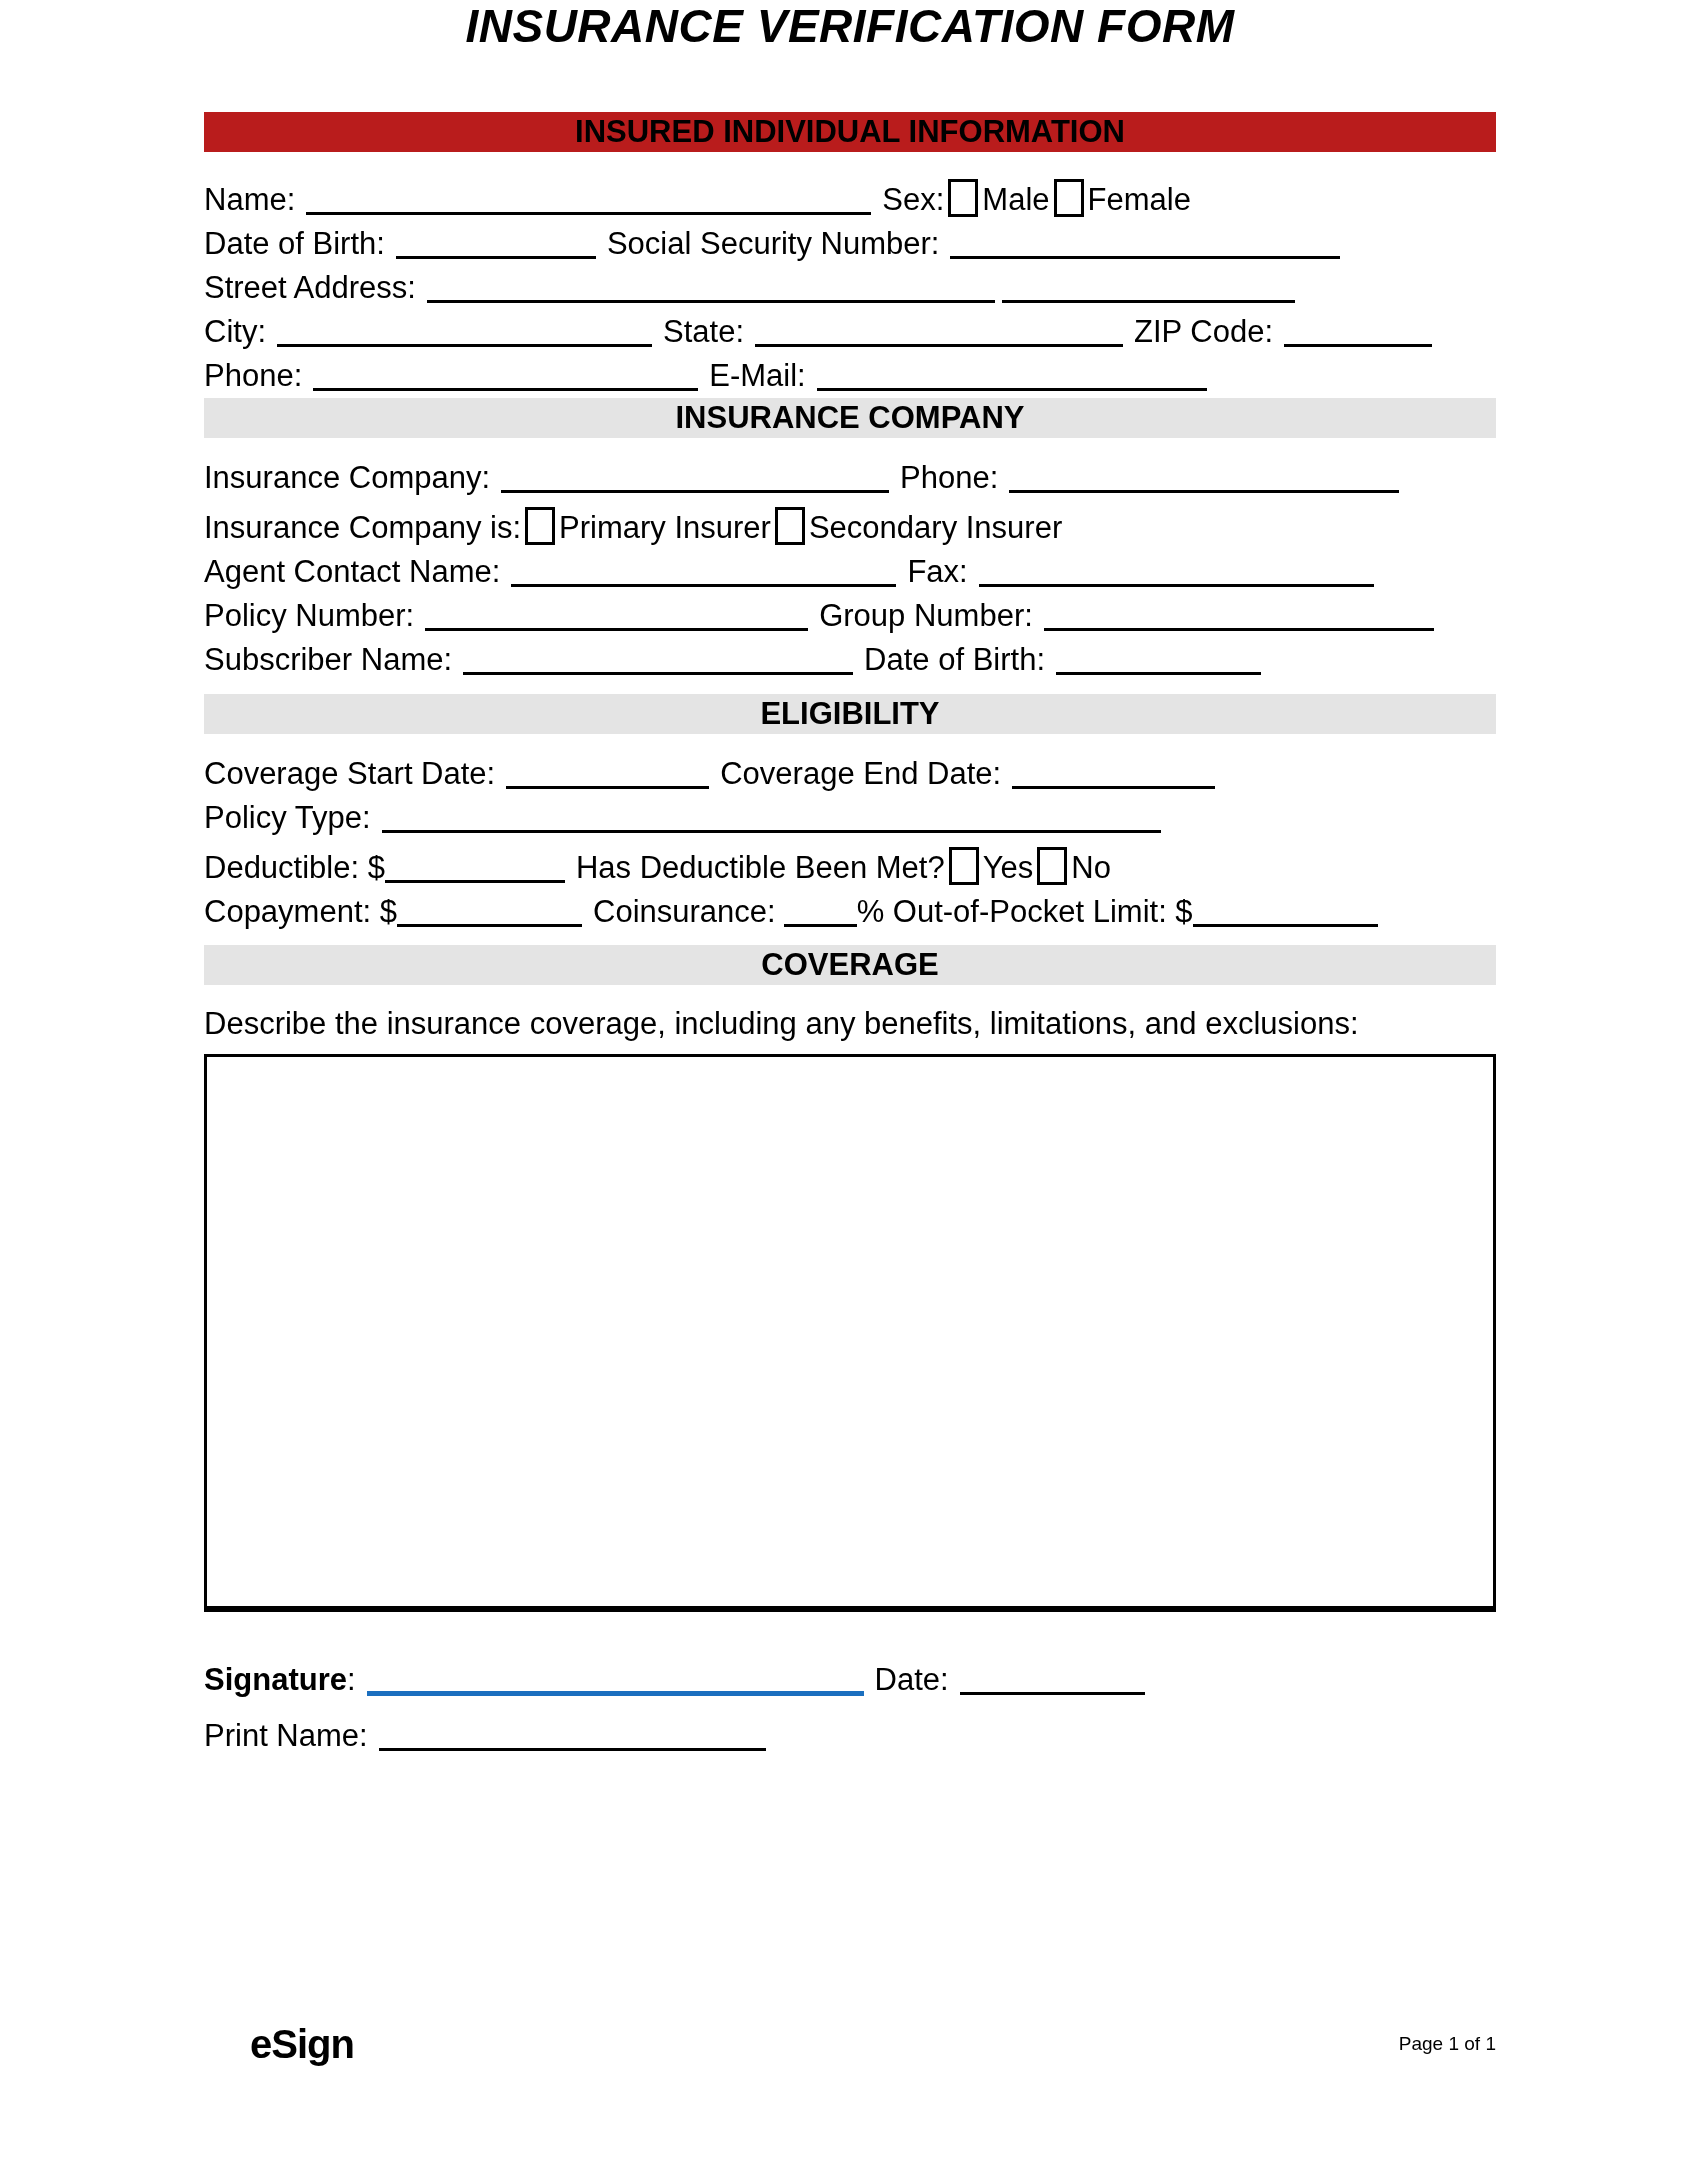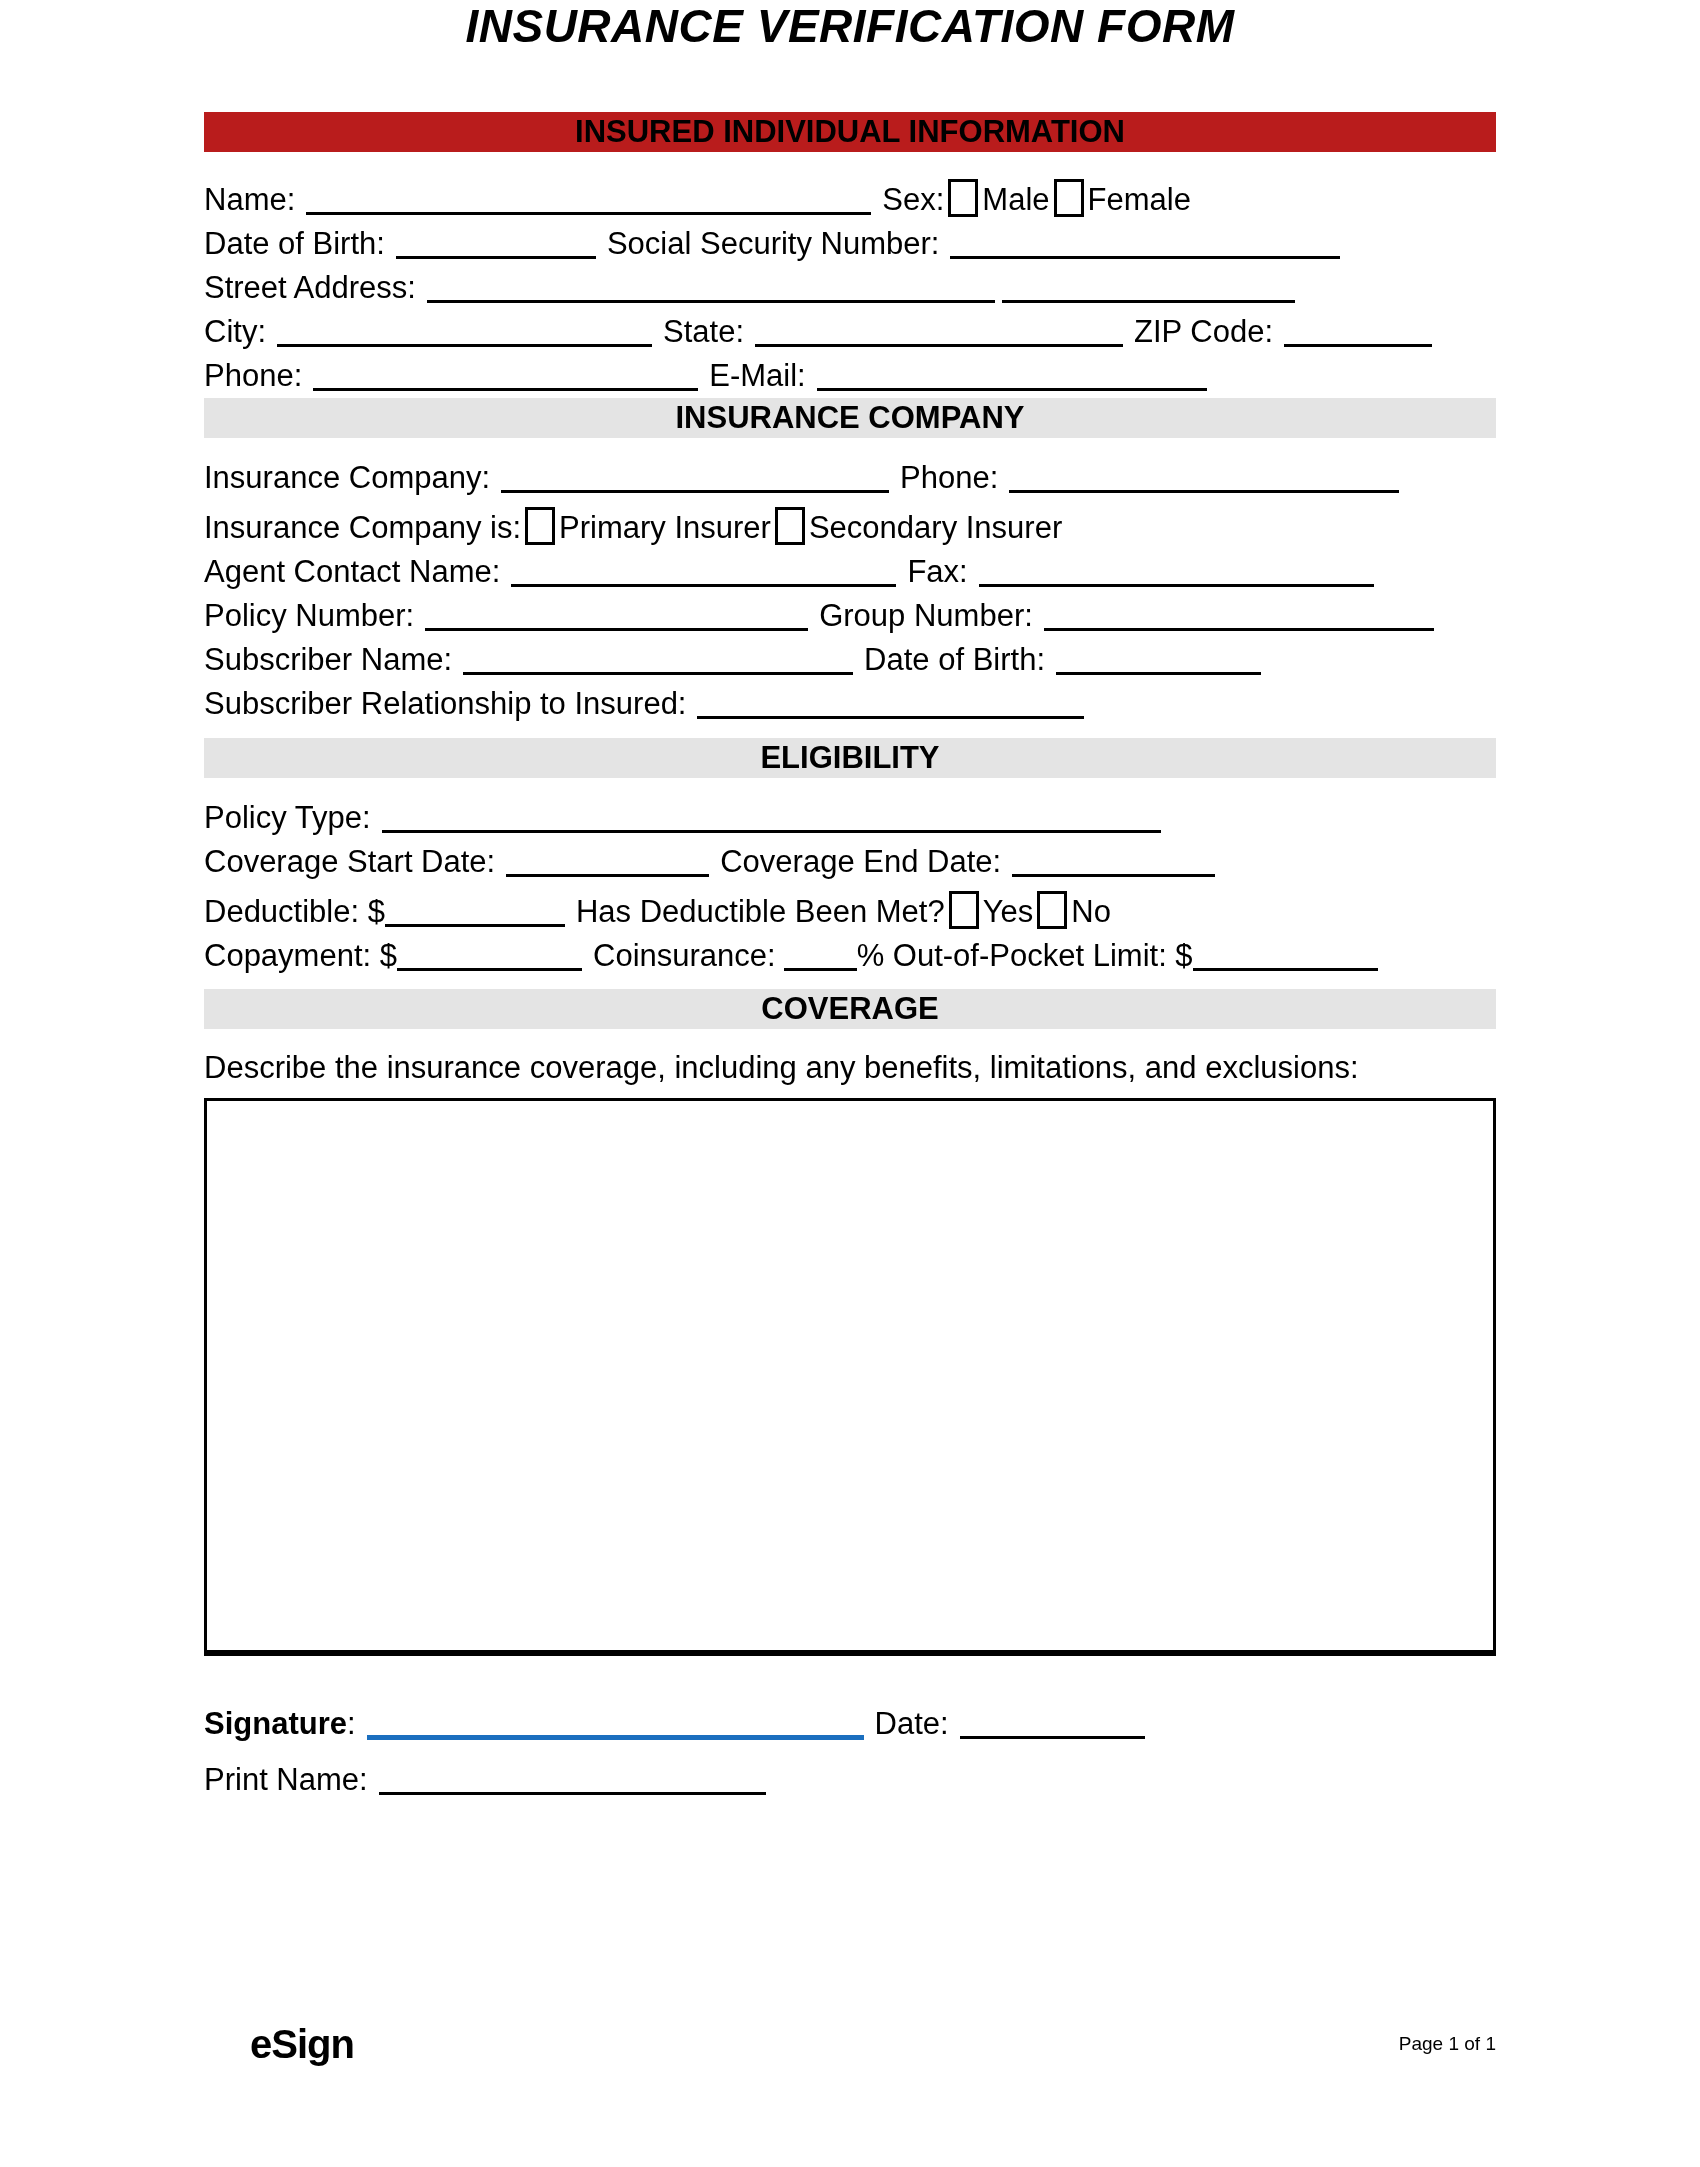--- a/index.html
+++ b/index.html
@@ -71,27 +71,26 @@
       <div class="row"><span>Phone:</span><span class="fill" style="width:385px"></span><span>E-Mail:</span><span class="fill" style="width:390px"></span></div>
     </div>
 
     <div class="bar bar-2" style="background: rgb(228, 228, 228);">INSURANCE COMPANY</div>
     <div class="rows">
       <div class="row"><span>Insurance Company:</span><span class="fill" style="width:388px"></span><span>Phone:</span><span class="fill" style="width:390px"></span></div>
       <div class="row"><span>Insurance Company is:</span><span class="cb"></span><span>Primary Insurer</span><span class="cb"></span><span>Secondary Insurer</span></div>
       <div class="row"><span>Agent Contact Name:</span><span class="fill" style="width:385px"></span><span>Fax:</span><span class="fill" style="width:395px"></span></div>
       <div class="row"><span>Policy Number:</span><span class="fill" style="width:383px"></span><span>Group Number:</span><span class="fill" style="width:390px"></span></div>
       <div class="row"><span>Subscriber Name:</span><span class="fill" style="width:390px"></span><span>Date of Birth:</span><span class="fill" style="width:205px"></span></div>
-      <div class="row"><span>Subscriber Relationship to Insured:</span><span class="fill" style="width:387px"></span></div>
     </div>
 
     <div class="bar bar-3" style="background: rgb(228, 228, 228);">ELIGIBILITY</div>
     <div class="rows">
+      <div class="row"><span>Coverage Start Date:</span><span class="fill" style="width:203px"></span><span>Coverage End Date:</span><span class="fill" style="width:203px"></span></div>
       <div class="row"><span>Policy Type:</span><span class="fill" style="width:779px"></span></div>
-      <div class="row"><span>Coverage Start Date:</span><span class="fill" style="width:203px"></span><span>Coverage End Date:</span><span class="fill" style="width:203px"></span></div>
       <div class="row"><span>Deductible: $</span><span class="fill attach-l" style="width:180px"></span><span>Has Deductible Been Met?</span><span class="cb"></span><span>Yes</span><span class="cb"></span><span>No</span></div>
       <div class="row"><span>Copayment: $</span><span class="fill attach-l" style="width:185px"></span><span>Coinsurance:</span><span class="fill attach-r" style="width:73px; margin-left:8px"></span><span>% Out-of-Pocket Limit: $</span><span class="fill attach-l" style="width:185px"></span></div>
     </div>
 
     <div class="bar bar-4" style="background: rgb(228, 228, 228);">COVERAGE</div>
     <div class="describe-row">Describe the insurance coverage, including any benefits, limitations, and exclusions:</div>
     <div class="coverage-box"></div>
 
     <div class="sig-row"><span class="bold">Signature</span><span>:</span><span class="sig-line" style="width: 497px; border-bottom-color: rgb(27, 111, 191);"></span><span>Date:</span><span class="fill" style="width:185px"></span></div>
     <div class="print-row"><span>Print Name:</span><span class="fill" style="width:387px"></span></div>

